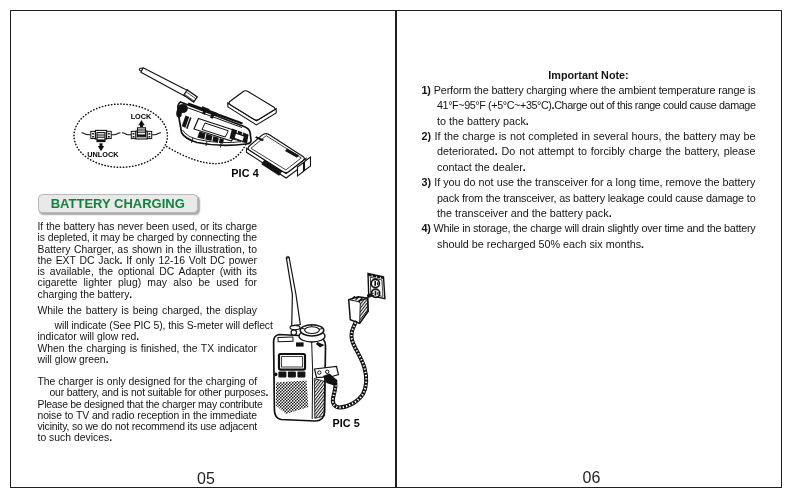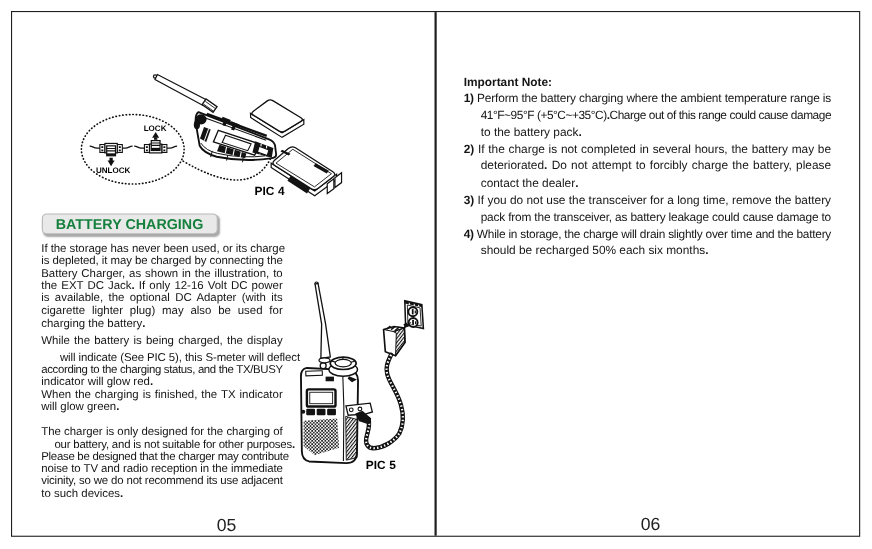--- a/index.html
+++ b/index.html
@@ -185,49 +185,49 @@
 <polygon points="49.5,119 71.5,116.5 73.5,124.5 67,126.5 51.5,127.5" fill="#fff" stroke="#111" stroke-width="1.2"></polygon>
 <circle cx="54.3" cy="122.6" r="1.7" fill="#fff" stroke="#111" stroke-width="1"></circle>
 <circle cx="62.2" cy="121.8" r="1.7" fill="#fff" stroke="#111" stroke-width="1"></circle>
 <polygon points="58,126 64.5,123.5 72.5,130.5 70.5,136 61.5,133" fill="#131313"></polygon>
 <text x="67.4" y="176.6" font-size="10.8" font-weight="bold" fill="#000" letter-spacing="0.1">PIC 5</text>
 </svg>
 
 <div class="hbox">BATTERY CHARGING</div>
 
 <div class="lc">
-<div class="j" style="letter-spacing:-0.04px;">If the storage has never been used, or its charge</div>
+<div class="j" style="letter-spacing:-0.04px;">If the battery has never been used, or its charge</div>
 <div class="j" style="letter-spacing:-0.09px;">is depleted, it may be charged by connecting the</div>
 <div class="j">Battery Charger, as shown in the illustration, to</div>
 <div class="j">the EXT DC Jack<b>.</b> If only 12-16 Volt DC power</div>
 <div class="j">is available, the optional DC Adapter (with its</div>
 <div class="j">cigarette lighter plug) may also be used for</div>
 <div>charging the battery<b>.</b></div>
 <div class="j" style="margin-top:5px;">While the battery is being charged, the display</div>
 <div class="j" style="margin-top:4.1px;letter-spacing:-0.09px;padding-left:17px;">will indicate (See PIC 5), this S-meter will deflect</div>
-<div class="j" style="letter-spacing:-0.33px;">according to the charging status, and the TX/BUSY</div>
 <div>indicator will glow red<b>.</b></div>
 <div class="j" style="margin-top:0.5px;">When the charging is finished, the TX indicator</div>
 <div>will glow green<b>.</b></div>
 <div class="j" style="margin-top:10.8px;letter-spacing:-0.03px;">The charger is only designed for the charging of</div>
 <div class="j" style="letter-spacing:-0.19px;padding-left:12px;">our battery, and is not suitable for other purposes<b>.</b></div>
 <div class="j" style="letter-spacing:-0.26px;">Please be designed that the charger may contribute</div>
 <div class="j" style="letter-spacing:-0.1px;">noise to TV and radio reception in the immediate</div>
 <div class="j" style="letter-spacing:-0.19px;">vicinity, so we do not recommend its use adjacent</div>
 <div>to such devices<b>.</b></div>
 </div>
 
 <div class="rc">
-<div style="font-weight:bold;">Important Note:</div>
+<div style="font-weight:bold;text-align:center;">Important Note:</div>
 <div class="j" style="letter-spacing:-0.15px;"><b>1)</b> Perform the battery charging where the ambient temperature range is</div>
 <div class="j in" style="letter-spacing:-0.41px;">41°F~95°F (+5°C~+35°C)<b>.</b>Charge out of this range could cause damage</div>
 <div class="in">to the battery pack<b>.</b></div>
 <div class="j"><b>2)</b> If the charge is not completed in several hours, the battery may be</div>
 <div class="j in">deteriorated<b>.</b> Do not attempt to forcibly charge the battery, please</div>
 <div class="in">contact the dealer<b>.</b></div>
 <div class="j"><b>3)</b> If you do not use the transceiver for a long time, remove the battery</div>
 <div class="j in" style="letter-spacing:-0.17px;">pack from the transceiver, as battery leakage could cause damage to</div>
+<div class="in">the transceiver and the battery pack<b>.</b></div>
 <div class="j" style="letter-spacing:-0.23px;"><b>4)</b> While in storage, the charge will drain slightly over time and the battery</div>
 <div class="in">should be recharged 50% each six months<b>.</b></div>
 </div>
 
 <div class="pg" style="left:197px;top:469.5px;">05</div>
 <div class="pg" style="left:582.5px;top:468.5px;">06</div>
 
 </body></html>

